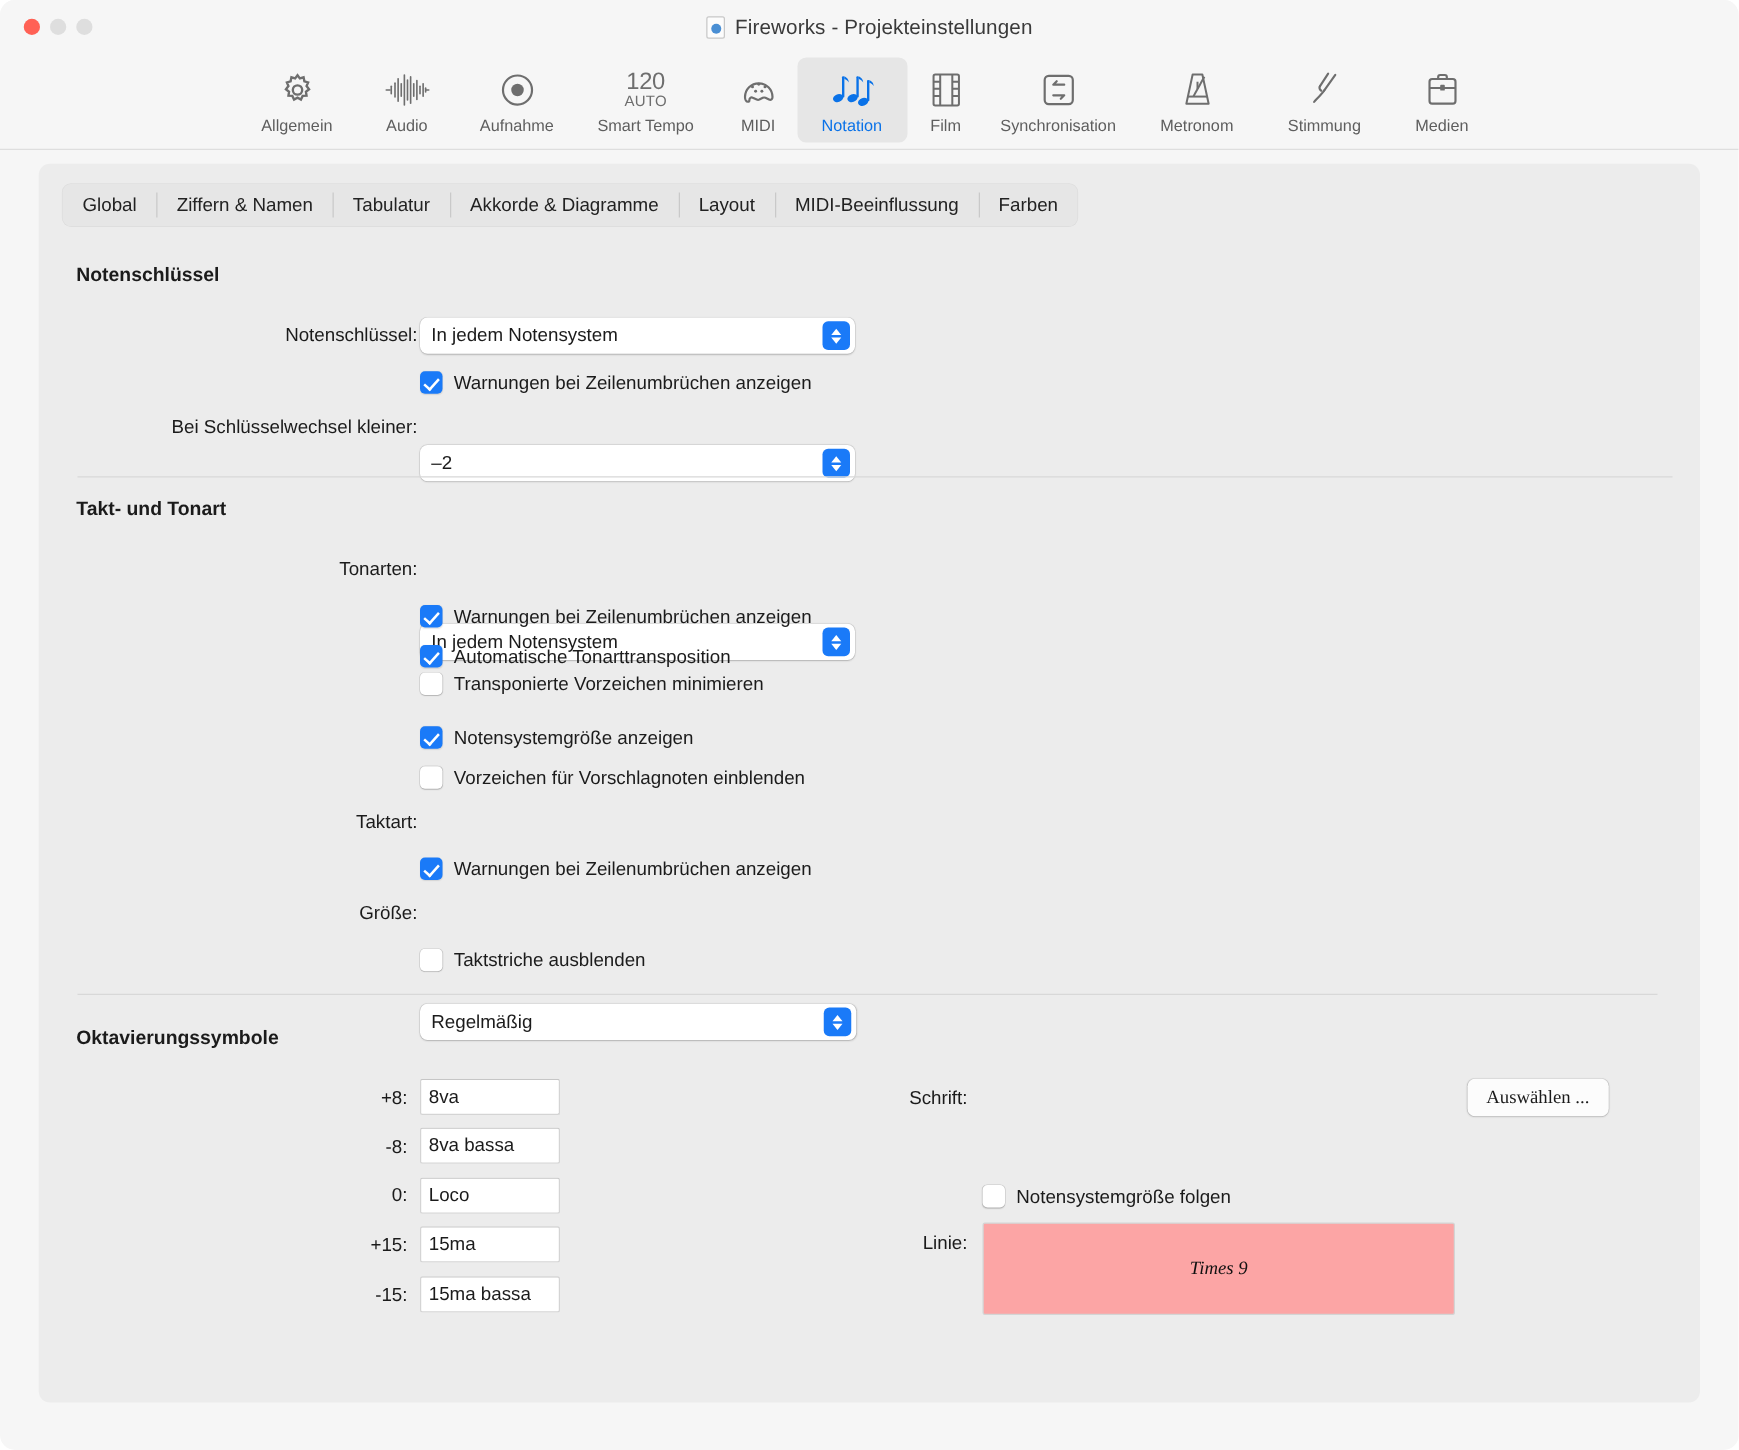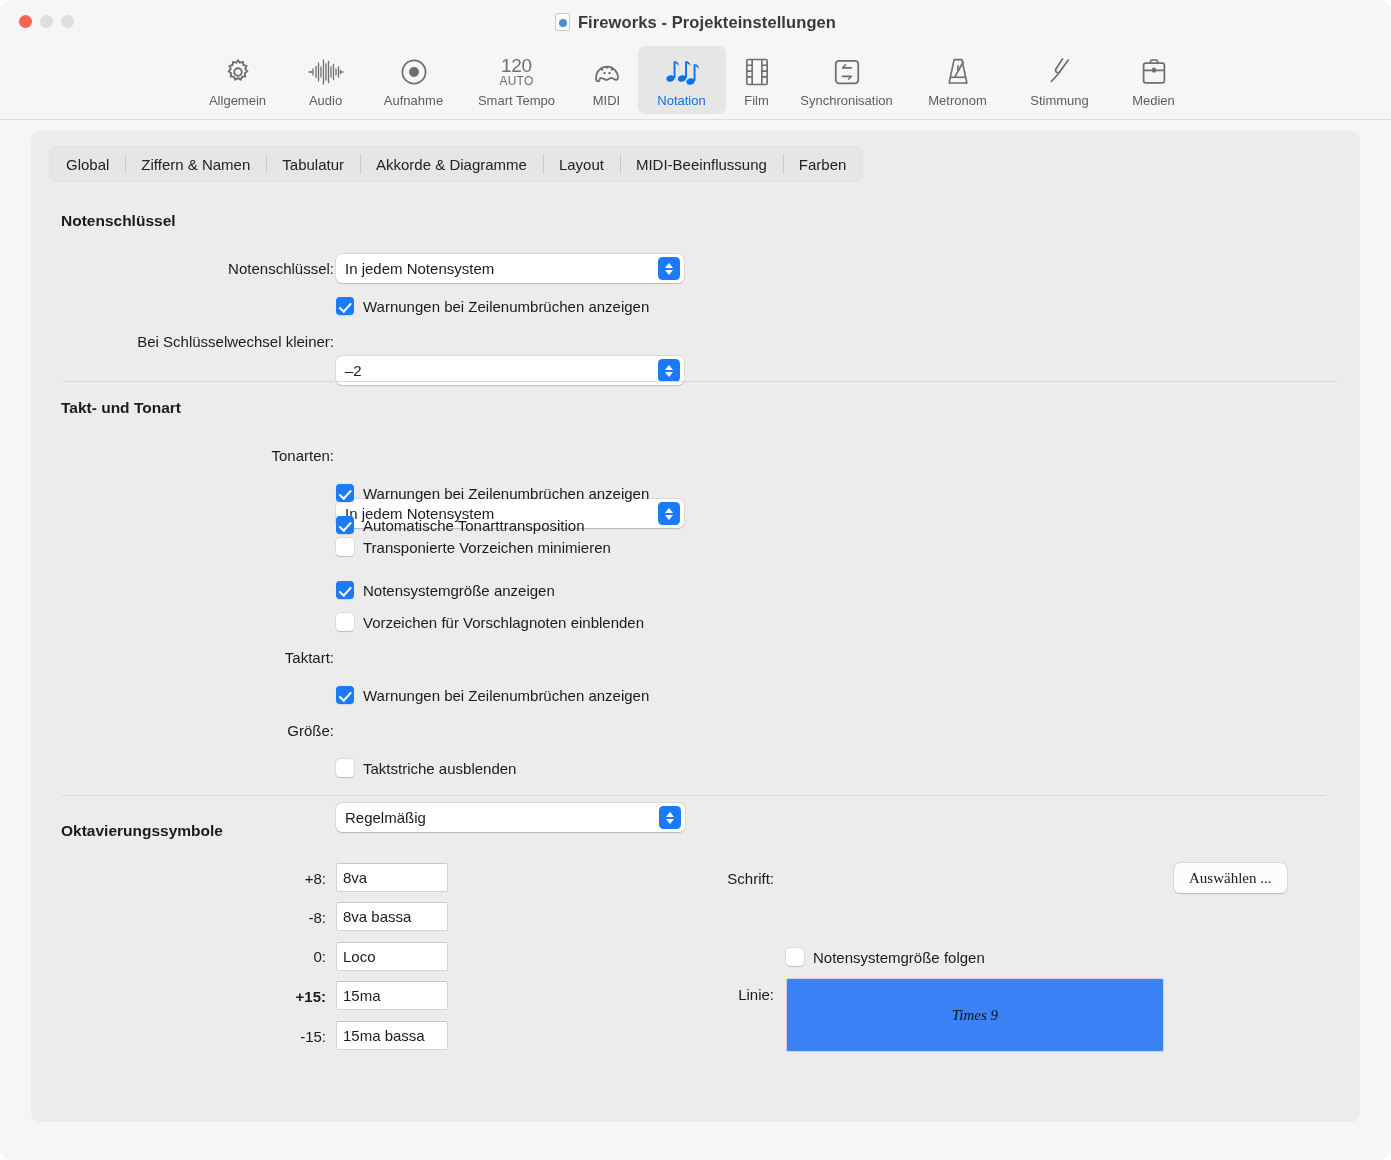--- a/index.html
+++ b/index.html
@@ -51,21 +51,21 @@
   .doc-icon::after {
     content: "";
     position: absolute;
     left: 3px; top: 5px;
     width: 8px; height: 8px;
     border-radius: 50%;
     background: #4a8fd4;
   }
   .title-text {
     font-size: 16.5px;
-    font-weight: bold;
+    font-weight: normal;
     color: #3a3a3a;
     letter-spacing: 0.1px;
   }
 
   
   .toolbar {
     height: 76px;
     display: flex;
     align-items: flex-start;
     justify-content: center;
@@ -248,21 +248,21 @@
     align-items: center;
     padding-left: 6px;
     font-size: 15px;
     color: #1b1b1b;
     cursor: text;
   }
 
   
   .fontbox {
     width: 378px; height: 74px;
-    background: #3b82f6;
+    background: #fca5a5;
     border: 1px solid #d4d4d4;
     border-radius: 2px;
     display: flex;
     align-items: center;
     justify-content: center;
     position: relative;
   }
   .fontbox span {
     font-family: "Liberation Serif", serif;
     font-style: italic;
@@ -573,21 +573,21 @@
     <div class="abs field-label" style="left:200px; top:909px; width:126px;">-8:</div>
     <div class="abs tfield" style="left:336px; top:902px;">
         <span>8va bassa</span>
       </div>
 
     <div class="abs field-label" style="left:200px; top:948px; width:126px;">0:</div>
     <div class="abs tfield" style="left:336px; top:942px;">
         <span>Loco</span>
       </div>
 
-    <div class="abs field-label" style="left:200px; top:988px; width:126px;font-weight:bold;">+15:</div>
+    <div class="abs field-label" style="left:200px; top:988px; width:126px;">+15:</div>
     <div class="abs tfield" style="left:336px; top:981px;">
         <span>15ma</span>
       </div>
 
     <div class="abs field-label" style="left:200px; top:1028px; width:126px;">-15:</div>
     <div class="abs tfield" style="left:336px; top:1021px;">
         <span>15ma bassa</span>
       </div>
 
     <div class="abs field-label" style="left:600px; top:870px; width:174px;">Schrift:</div>

